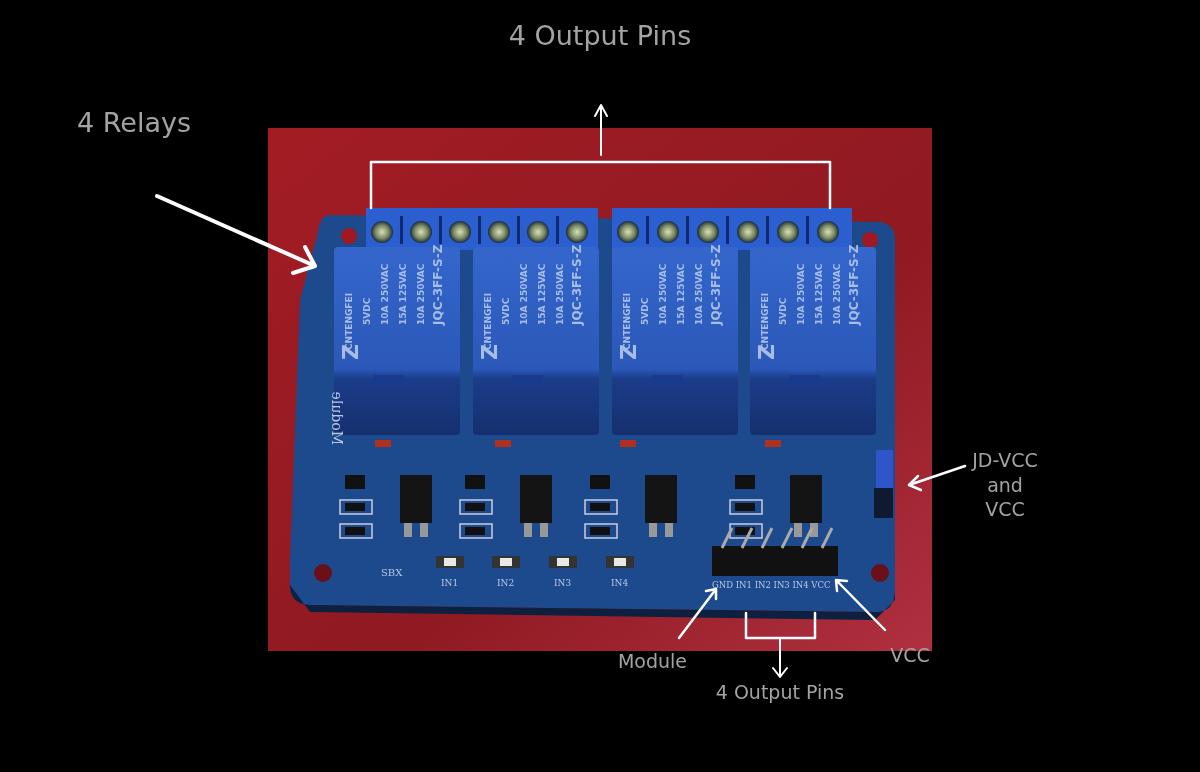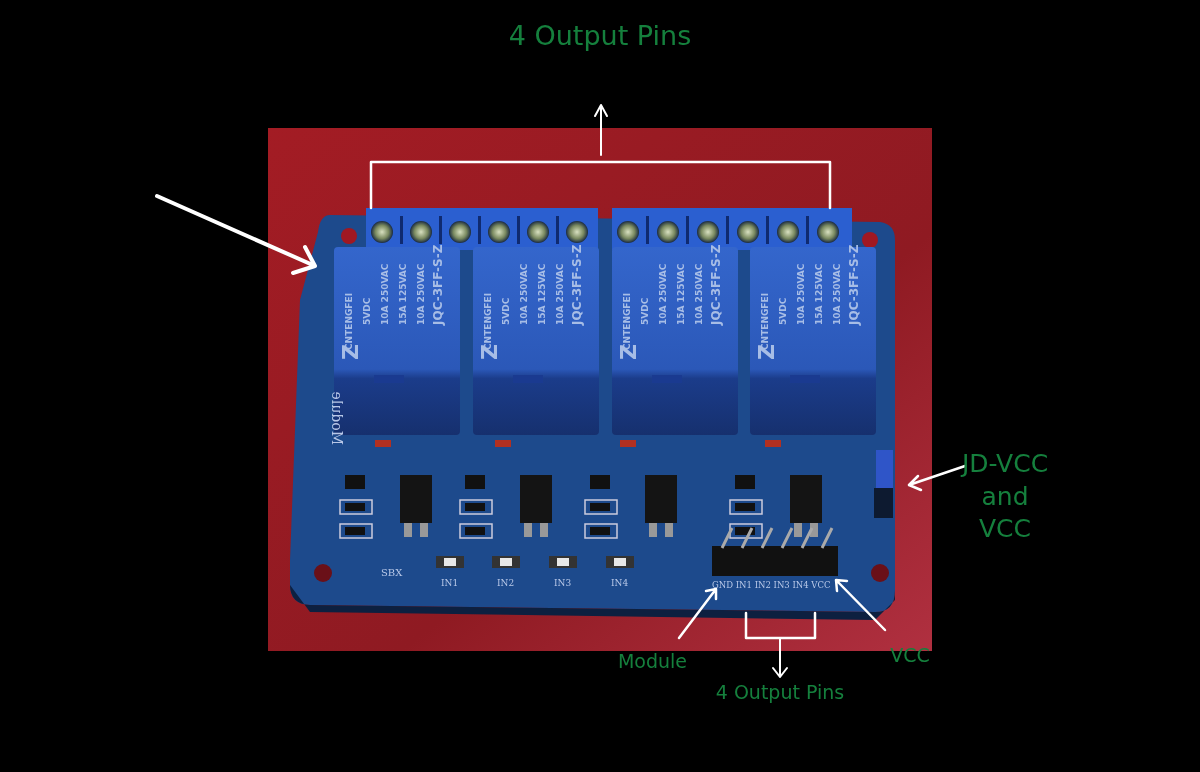--- a/index.html
+++ b/index.html
@@ -1,21 +1,21 @@
 <!DOCTYPE html>
 <html><head>
 <meta charset="utf-8">
 <style>
   html, body { margin: 0; padding: 0; background: #000; }
   body { width: 1200px; height: 772px; position: relative; overflow: hidden; font-family: "DejaVu Sans", sans-serif; }
   #stage { position: absolute; left: 0; top: 0; width: 1200px; height: 772px; }
-  .label { position: absolute; color: #15803d; text-align: center; line-height: 1.2; white-space: nowrap; }
+  .label { position: absolute; color: #a3a3a3; text-align: center; line-height: 1.2; white-space: nowrap; }
   .lbl-top { left: 450px; top: 20px; width: 300px; font-size: 27px; }
   .lbl-relays { left: 0px; top: 107px; width: 268px; font-size: 27px; }
-  .lbl-jd { left: 950px; top: 448px; width: 110px; font-size: 25px; line-height: 1.3; }
+  .lbl-jd { left: 950px; top: 448px; width: 110px; font-size: 19px; line-height: 1.3; }
   .lbl-ground { left: 600px; top: 650px; width: 105px; font-size: 19px; }
   .lbl-vcc { left: 880px; top: 644px; width: 60px; font-size: 19px; }
   .lbl-bottom { left: 690px; top: 681px; width: 180px; font-size: 19px; }
   .pcb-text { font-family: "DejaVu Serif", serif; fill: #b8c8e8; }
   .relay-text { font-family: "DejaVu Sans", sans-serif; fill: #a7bde6; font-weight: bold; }
 </style>
 </head>
 <body>
 
 <div id="stage">
@@ -207,20 +207,21 @@
 
       <path d="M746 613 L746 638 L815 638 L815 613" stroke-width="2.5"></path>
       <path d="M780 638 L780 677 M773 668 L780 677 L787 668" stroke-width="2"></path>
     </g>
   </svg>
 
   <div class="label lbl-top">
     <div>4 Output Pins</div>
   </div>
   <div class="label lbl-relays">
+    <div>4 Relays</div>
   </div>
   <div class="label lbl-jd">
     <div>JD-VCC</div>
     <div>and</div>
     <div>VCC</div>
   </div>
   <div class="label lbl-ground">Module</div>
   <div class="label lbl-vcc">VCC</div>
   <div class="label lbl-bottom">4 Output Pins</div>
 </div>

